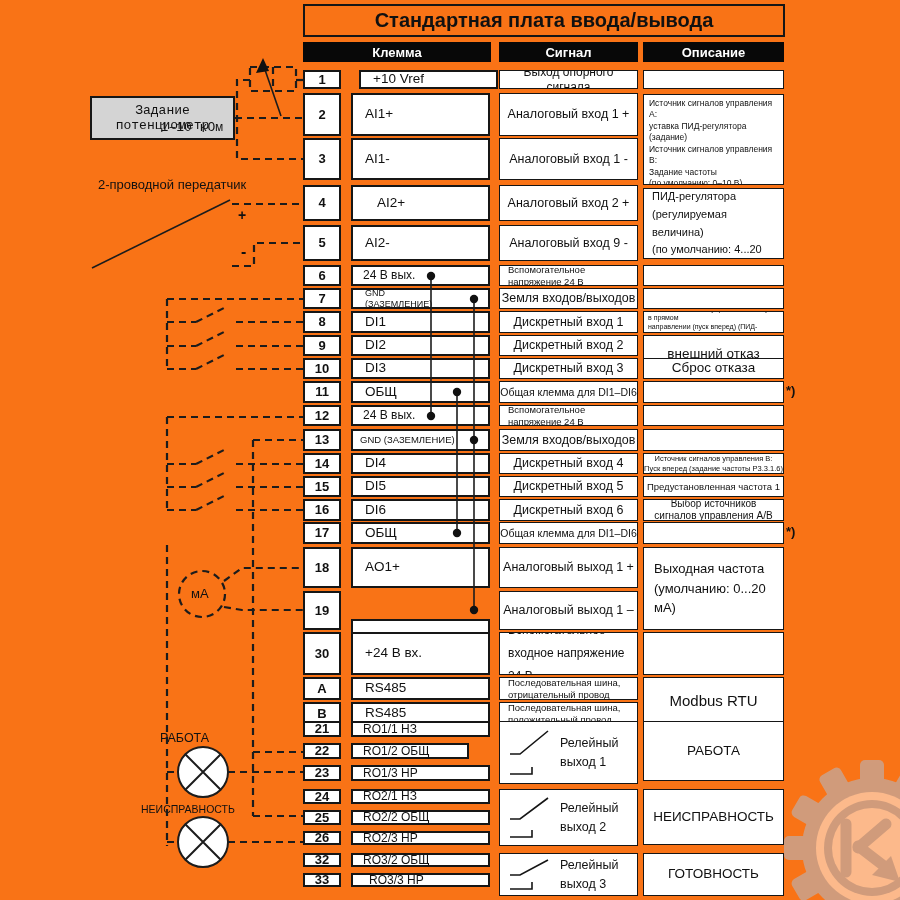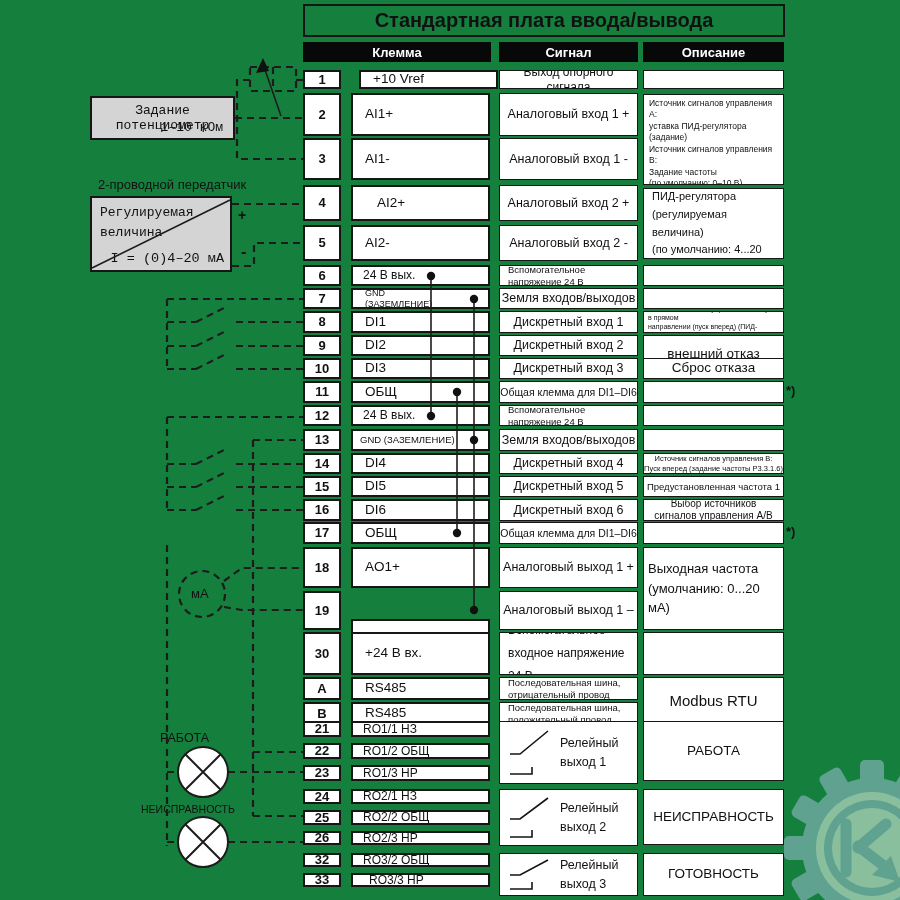--- a/index.html
+++ b/index.html
@@ -1,37 +1,37 @@
 <!DOCTYPE html>
 <html><head>
 <meta charset="utf-8">
 <style>
   html,body{margin:0;padding:0;}
   body{width:900px;height:900px;background:#fff;font-family:"Liberation Sans","DejaVu Sans",sans-serif;color:#111;}
-  #stage{position:relative;width:900px;height:900px;overflow:hidden;background:#15803d;}
+  #stage{position:relative;width:900px;height:900px;overflow:hidden;background:#f97316;}
   .cell{position:absolute;box-sizing:border-box;background:#fff;border:2px solid #161616;display:flex;align-items:center;justify-content:center;text-align:center;white-space:pre-line;line-height:1.2;overflow:hidden;}
   .thin{border-width:1.5px;}
   .num{font-weight:700;font-size:13px;}
   .term{justify-content:flex-start;text-align:left;padding-left:12px;font-size:13.5px;}
   .t-sm{font-size:12px;padding-left:10px;}
   .t-gnd1{font-size:9.5px;padding-left:7px;}
   .t-gnd2{font-size:9px;line-height:1.15;}
   .sig{font-size:12.5px;}
   .s-1{font-size:12px;}
   .s-sm{font-size:9.5px;justify-content:flex-start;text-align:left;padding-left:8px;}
   .s-med{font-size:10.5px;}
   .s-30{font-size:12px;justify-content:flex-start;text-align:left;padding-left:8px;line-height:1.9;}
   .desc{font-size:13.5px;}
   .d-tiny{font-size:8.5px;justify-content:flex-start;text-align:left;padding:3px 5px;line-height:1.35;align-items:flex-start;}
   .d-45{font-size:11px;justify-content:flex-start;text-align:left;padding:3px 8px;line-height:1.6;}
   .d-8{font-size:7px;justify-content:flex-start;text-align:left;padding:2px 4px;line-height:1.3;}
   .d-14{font-size:7.5px;line-height:1.3;}
   .d-15{font-size:9.5px;}
   .d-16{font-size:10px;line-height:1.25;}
-  .d-1819{font-size:13px;justify-content:flex-start;text-align:left;padding-left:4px;line-height:1.5;}
+  .d-1819{font-size:13px;justify-content:flex-start;text-align:left;padding-left:10px;line-height:1.5;}
   .d-ab{font-size:15px;}
   .relay-cell{justify-content:flex-start;padding-left:6px;gap:8px;font-size:12.5px;text-align:left;line-height:1.5;}
   .title-box{position:absolute;left:303px;top:4px;width:482px;height:33px;border:2px solid #161616;box-sizing:border-box;display:flex;align-items:center;justify-content:center;font-size:20px;font-weight:700;}
   .colhead{position:absolute;top:42px;height:20px;background:#080808;color:#fff;font-size:13px;font-weight:700;display:flex;align-items:center;justify-content:center;}
   .graybox{position:absolute;box-sizing:border-box;background:#d4d4d4;border:2px solid #161616;font-family:Liberation Mono, monospace;}
   .lbl{position:absolute;white-space:pre-line;}
   svg.overlay{position:absolute;left:0;top:0;pointer-events:none;}
   .w{stroke:#1c1c1c;stroke-width:2.2;stroke-dasharray:7 5;fill:none;}
   .s{stroke:#1c1c1c;stroke-width:1.6;fill:none;}
   .ln{stroke:#1c1c1c;stroke-width:2;fill:#fff;}
@@ -54,21 +54,21 @@
       <div class="cell term " style="left: 351px; top: 93px; width: 139px; height: 43px;">AI1+</div>
       <div class="cell sig thin " style="left: 499px; top: 93px; width: 139px; height: 43px;">Аналоговый вход 1 +</div>
       <div class="cell num" style="left: 303px; top: 138px; width: 38px; height: 42px;">3</div>
       <div class="cell term " style="left: 351px; top: 138px; width: 139px; height: 42px;">AI1-</div>
       <div class="cell sig thin " style="left: 499px; top: 138px; width: 139px; height: 42px;">Аналоговый вход 1 -</div>
       <div class="cell num" style="left: 303px; top: 185px; width: 38px; height: 36px;">4</div>
       <div class="cell term " style="left: 351px; top: 185px; width: 139px; height: 36px; padding-left: 24px;">AI2+</div>
       <div class="cell sig thin " style="left: 499px; top: 185px; width: 139px; height: 36px;">Аналоговый вход 2 +</div>
       <div class="cell num" style="left: 303px; top: 225px; width: 38px; height: 36px;">5</div>
       <div class="cell term " style="left: 351px; top: 225px; width: 139px; height: 36px;">AI2-</div>
-      <div class="cell sig thin " style="left: 499px; top: 225px; width: 139px; height: 36px;">Аналоговый вход 2 -</div>
+      <div class="cell sig thin " style="left: 499px; top: 225px; width: 139px; height: 36px;">Аналоговый вход 9 -</div>
       <div class="cell num" style="left: 303px; top: 265px; width: 38px; height: 21px;">6</div>
       <div class="cell term t-sm" style="left: 351px; top: 265px; width: 139px; height: 21px;">24 В вых.</div>
       <div class="cell sig thin s-sm" style="left: 499px; top: 265px; width: 139px; height: 21px;">Вспомогательное
 напряжение 24 В</div>
       <div class="cell num" style="left: 303px; top: 288px; width: 38px; height: 21px;">7</div>
       <div class="cell term t-gnd2" style="left: 351px; top: 288px; width: 139px; height: 21px;">GND
 (ЗАЗЕМЛЕНИЕ)</div>
       <div class="cell sig thin " style="left: 499px; top: 288px; width: 139px; height: 21px;">Земля входов/выходов</div>
       <div class="cell num" style="left: 303px; top: 311px; width: 38px; height: 22px;">8</div>
       <div class="cell term " style="left: 351px; top: 311px; width: 139px; height: 22px;">DI1</div>
@@ -115,21 +115,21 @@
       <div class="cell term " style="left: 351px; top: 677px; width: 139px; height: 23px;">RS485</div>
       <div class="cell sig thin s-sm" style="left: 499px; top: 677px; width: 139px; height: 23px;">Последовательная шина,
 отрицательный провод</div>
       <div class="cell num" style="left: 303px; top: 702px; width: 38px; height: 23px;">B</div>
       <div class="cell term " style="left: 351px; top: 702px; width: 139px; height: 23px;">RS485</div>
       <div class="cell sig thin s-sm" style="left: 499px; top: 702px; width: 139px; height: 23px;">Последовательная шина,
 положительный провод</div>
       <div class="cell num" style="left: 303px; top: 721px; width: 38px; height: 16px;">21</div>
       <div class="cell term t-sm" style="left: 351px; top: 721px; width: 139px; height: 16px;">RO1/1 НЗ</div>
       <div class="cell num" style="left: 303px; top: 743px; width: 38px; height: 16px;">22</div>
-      <div class="cell term t-sm" style="left: 351px; top: 743px; width: 139px; height: 16px;">RO1/2 ОБЩ</div>
+      <div class="cell term t-sm" style="left: 351px; top: 743px; width: 118px; height: 16px;">RO1/2 ОБЩ</div>
       <div class="cell num" style="left: 303px; top: 765px; width: 38px; height: 16px;">23</div>
       <div class="cell term t-sm" style="left: 351px; top: 765px; width: 139px; height: 16px;">RO1/3 НР</div>
       <div class="cell num" style="left: 303px; top: 789px; width: 38px; height: 15px;">24</div>
       <div class="cell term t-sm" style="left: 351px; top: 789px; width: 139px; height: 15px;">RO2/1 НЗ</div>
       <div class="cell num" style="left: 303px; top: 810px; width: 38px; height: 15px;">25</div>
       <div class="cell term t-sm" style="left: 351px; top: 810px; width: 139px; height: 15px;">RO2/2 ОБЩ</div>
       <div class="cell num" style="left: 303px; top: 831px; width: 38px; height: 14px;">26</div>
       <div class="cell term t-sm" style="left: 351px; top: 831px; width: 139px; height: 14px;">RO2/3 НР</div>
       <div class="cell num" style="left: 303px; top: 853px; width: 38px; height: 14px;">32</div>
       <div class="cell term t-sm" style="left: 351px; top: 853px; width: 139px; height: 14px;">RO3/2 ОБЩ</div>
@@ -187,25 +187,20 @@
 
   <div class="lbl" style="left:786px;top:383px;font-size:13px;font-weight:700;">*)</div>
   <div class="lbl" style="left:786px;top:524px;font-size:13px;font-weight:700;">*)</div>
 
   <div class="graybox" style="left:90px;top:96px;width:145px;height:44px;">
     <div class="lbl" style="left:0;top:5px;width:100%;text-align:center;font-size:13px;">Задание потенциометр</div>
     <div class="lbl" style="right:10px;top:22px;font-size:13px;">1–10 кОм</div>
   </div>
 
   <div class="lbl" style="left:98px;top:177px;font-size:13px;">2-проводной передатчик</div>
-  <div class="graybox" style="left:90px;top:196px;width:142px;height:76px;">
-    <div class="lbl" style="left:8px;top:5px;font-size:13px;line-height:1.5;">Регулируемая
-величина</div>
-    <div class="lbl" style="right:6px;bottom:4px;font-size:13.5px;">I = (0)4–20 мА</div>
-  </div>
   <div class="lbl" style="left:238px;top:207px;font-size:14px;font-weight:700;">+</div>
   <div class="lbl" style="left:241px;top:243px;font-size:16px;font-weight:700;">-</div>
 
   <div class="lbl" style="left:191px;top:586px;font-size:13px;">мА</div>
   <div class="lbl" style="left:160px;top:731px;font-size:12.5px;">РАБОТА</div>
   <div class="lbl" style="left:141px;top:803px;font-size:10.5px;">НЕИСПРАВНОСТЬ</div>
 
   <svg class="overlay" width="900" height="900" viewBox="0 0 900 900">
 
     <rect class="w" x="250" y="67" width="46" height="24"></rect>

